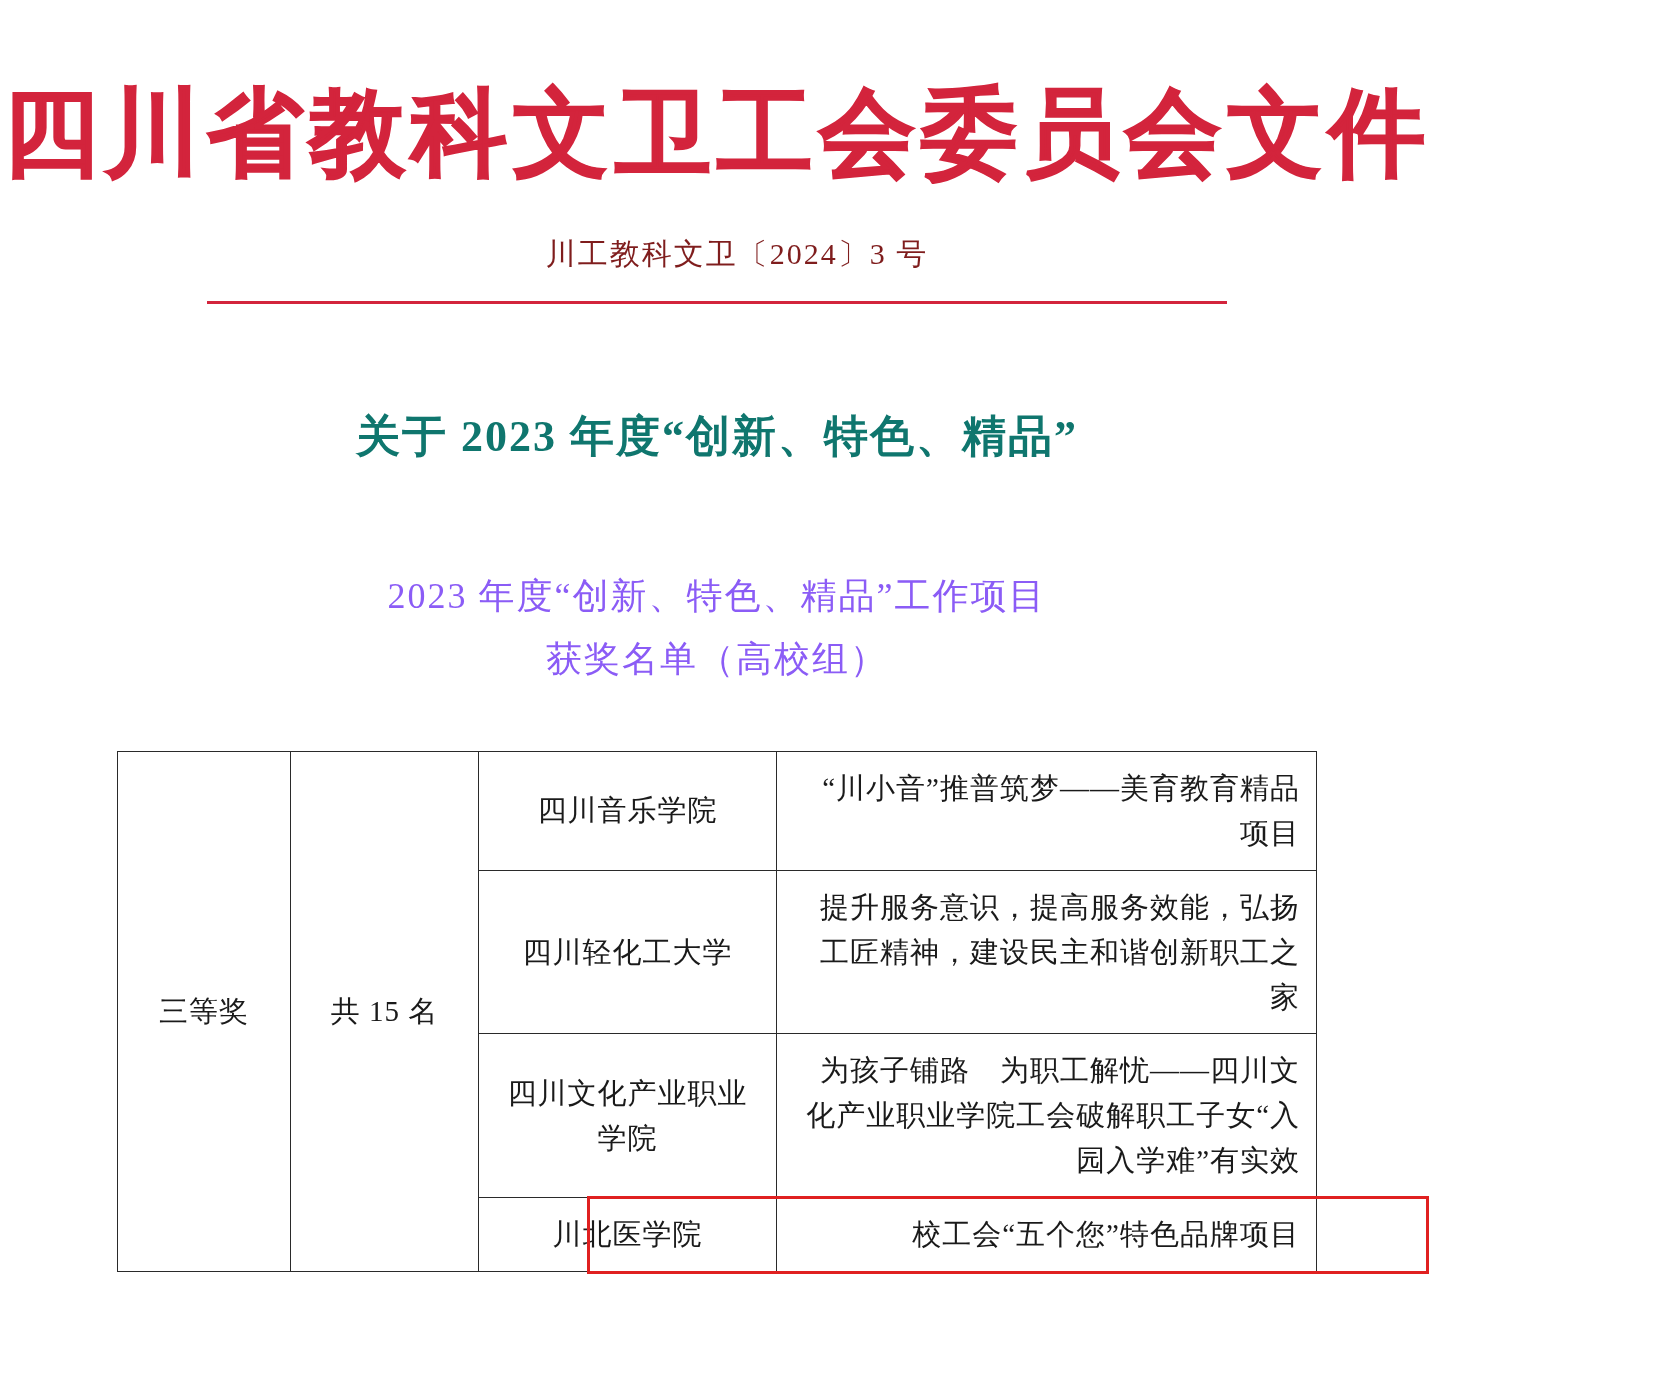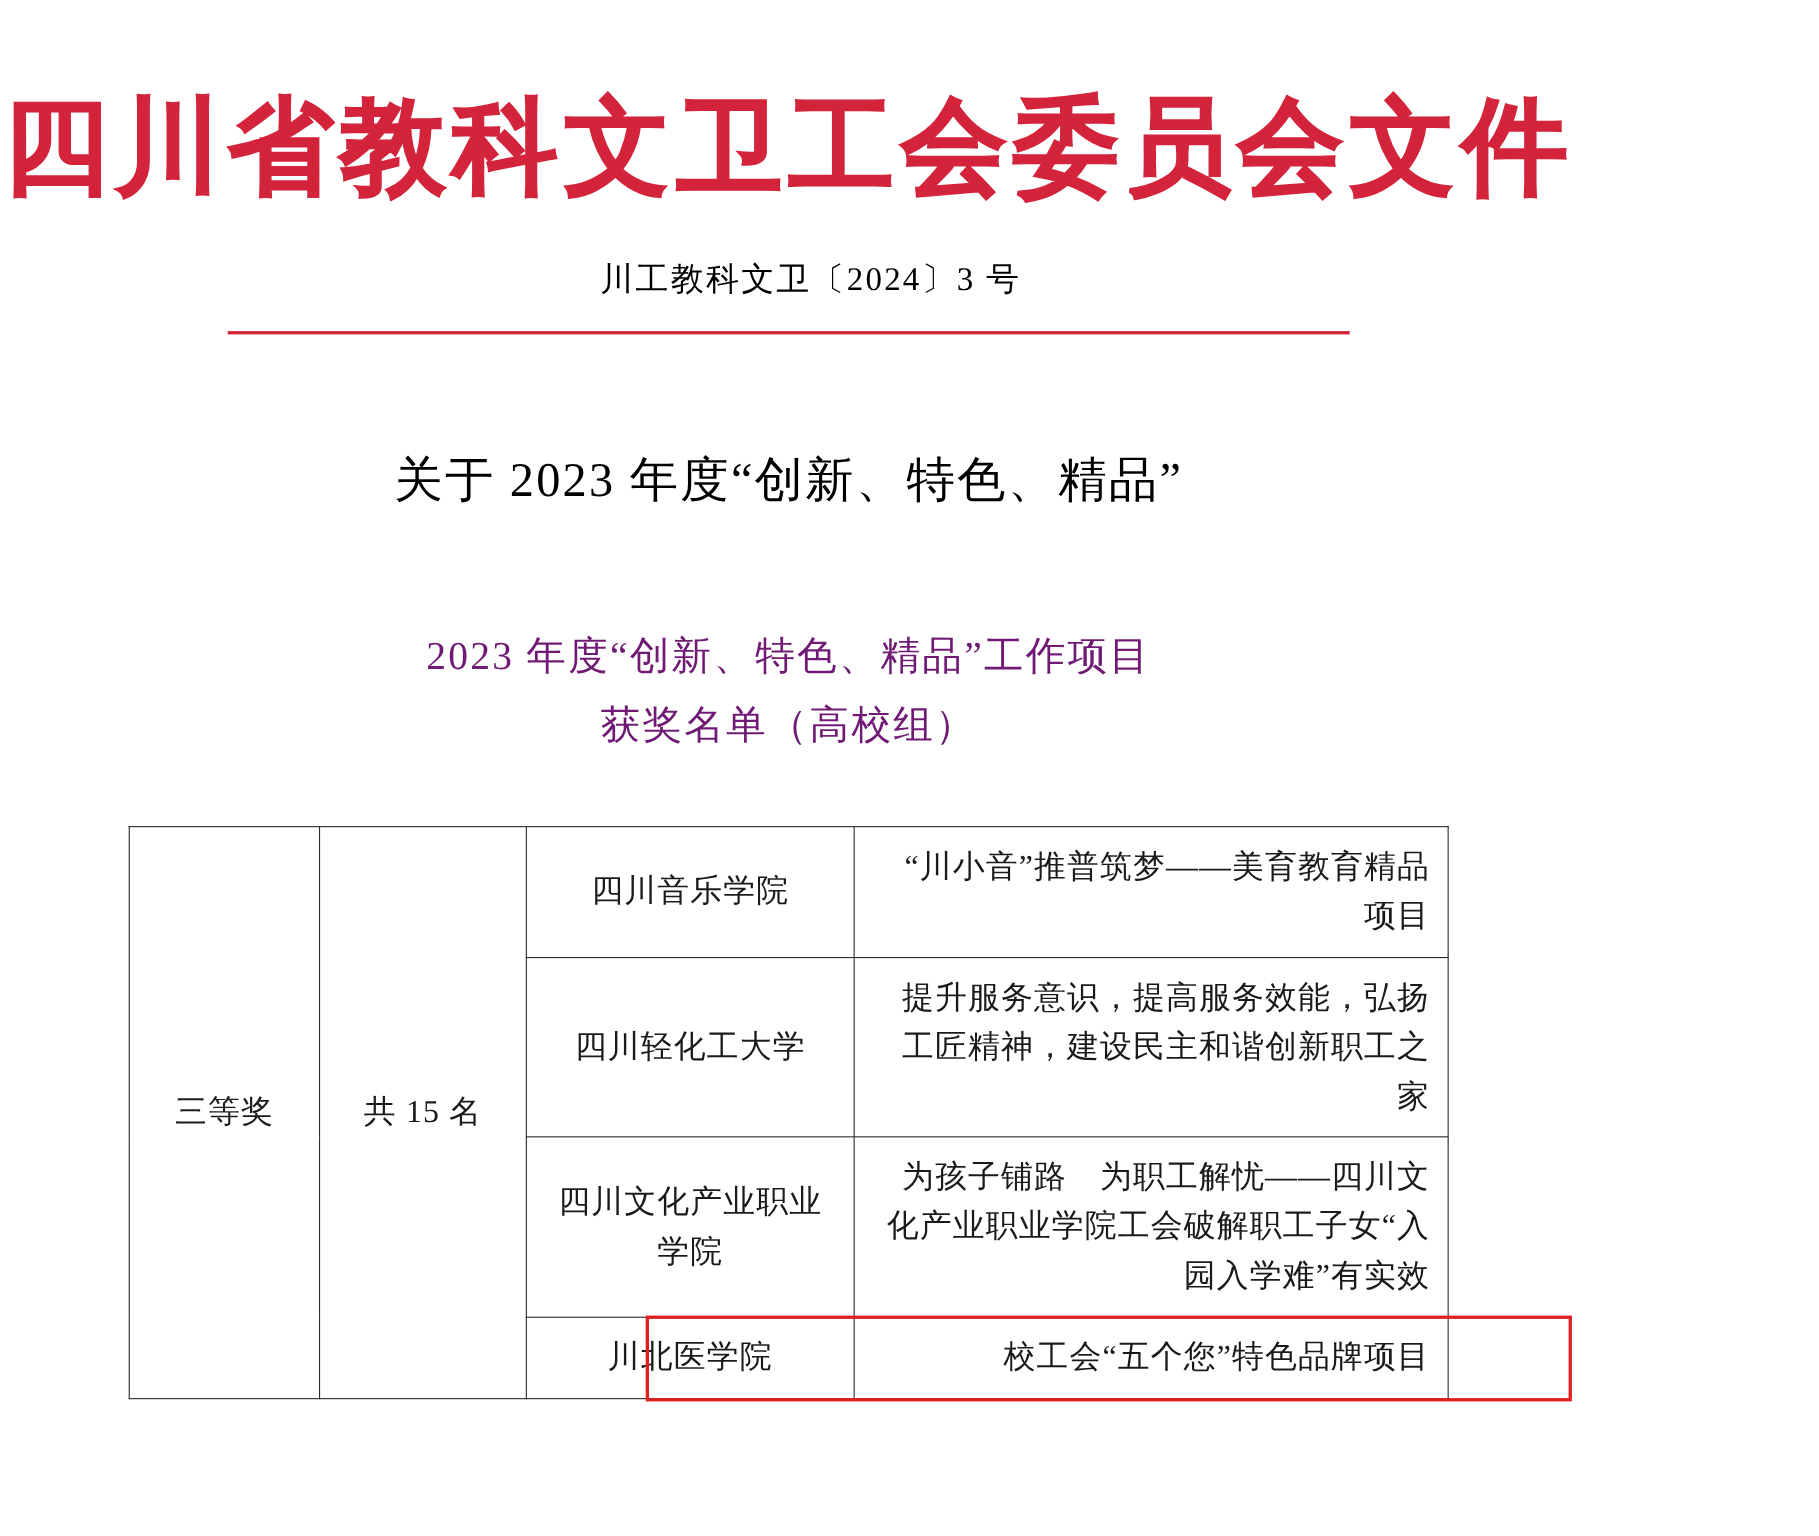--- a/index.html
+++ b/index.html
@@ -33,53 +33,53 @@
     font-size: 96px;
     letter-spacing: 6px;
     line-height: 1.15;
     white-space: nowrap;
     -webkit-text-stroke: 1.5px #d3243c;
   }
   .doc-number {
     margin-top: 46px;
     font-size: 30px;
     letter-spacing: 2px;
-    color: #000000;
+    color: #7f1d1d;
     font-family: "Liberation Serif", "DejaVu Serif", serif;
     padding-left: 40px;
   }
   .red-rule {
     width: 1020px;
     height: 3px;
     background: #d3243c;
     margin: 26px auto 0 auto;
   }
 
   
   .doc-title {
     margin-top: 98px;
     text-align: center;
-    font-weight: normal;
+    font-weight: bold;
     font-size: 44px;
     line-height: 1.6;
     letter-spacing: 2px;
-    color: #000000;
+    color: #0f766e;
   }
   .doc-title .line {
     display: block;
   }
 
   
   .doc-subtitle {
     margin-top: 92px;
     text-align: center;
     font-size: 36px;
     line-height: 1.75;
     letter-spacing: 2px;
-    color: #701a75;
+    color: #8b5cf6;
     font-family: Liberation Serif, serif;
   }
   .doc-subtitle .line {
     display: block;
   }
 
   
   .table-wrap {
     margin-top: 60px;
     display: flex;

